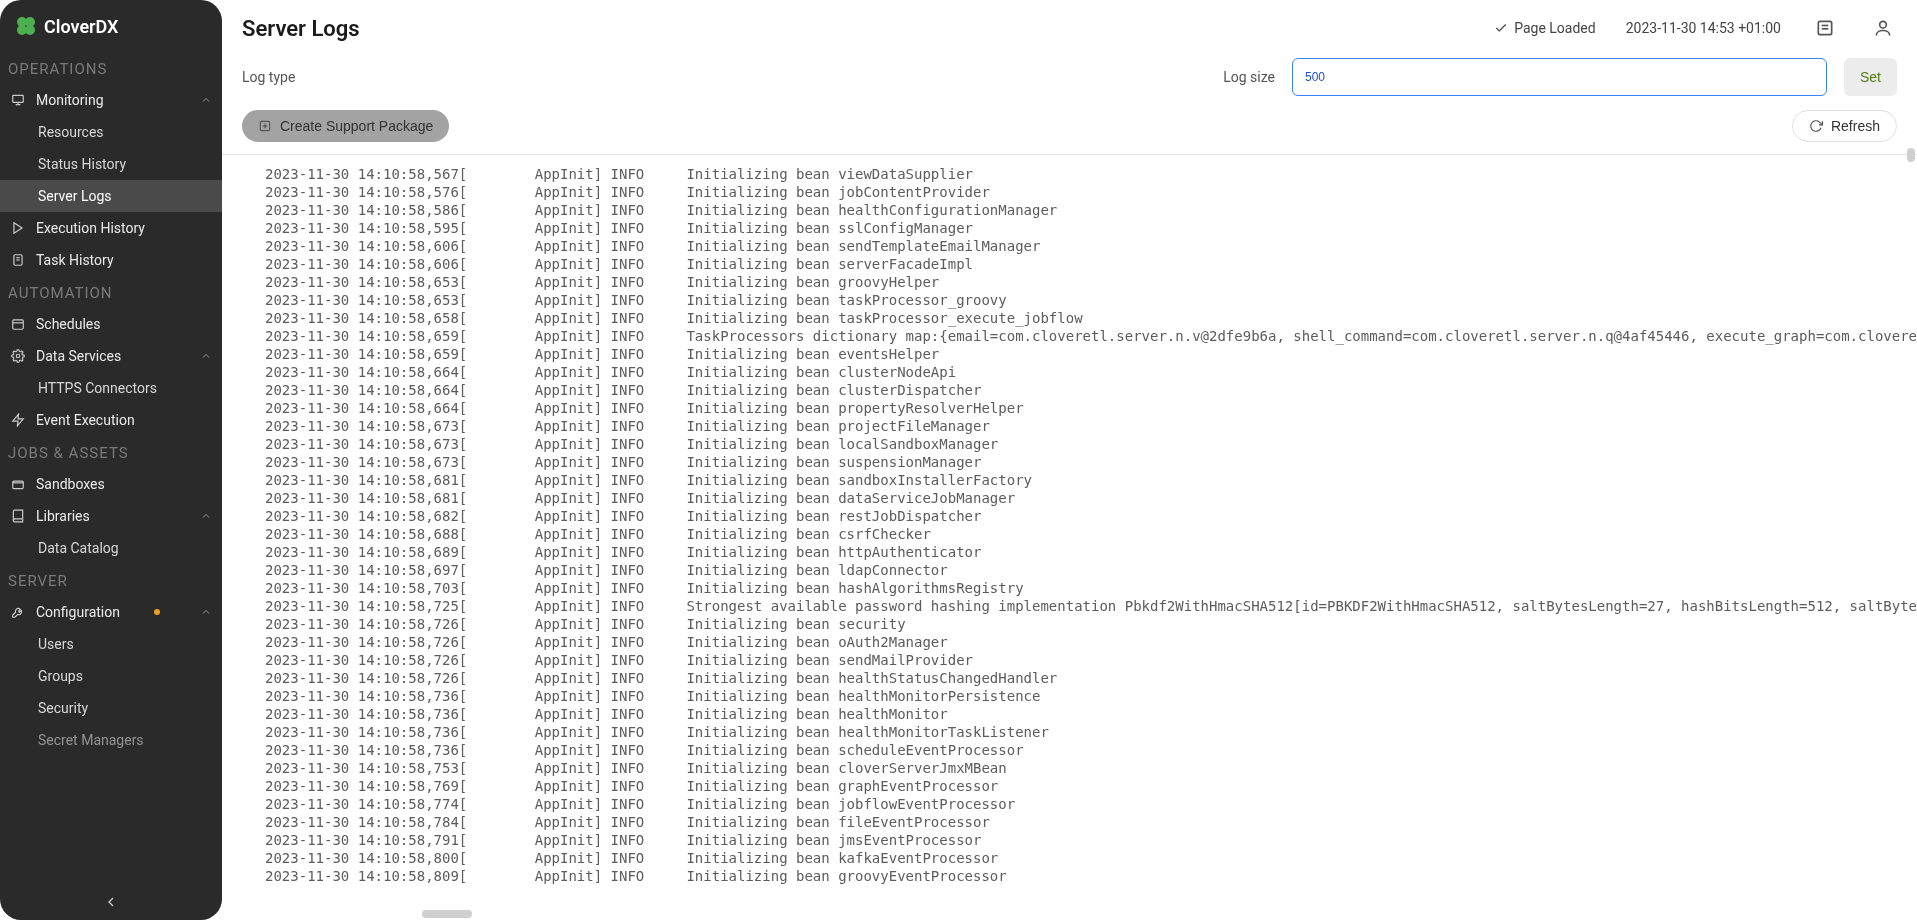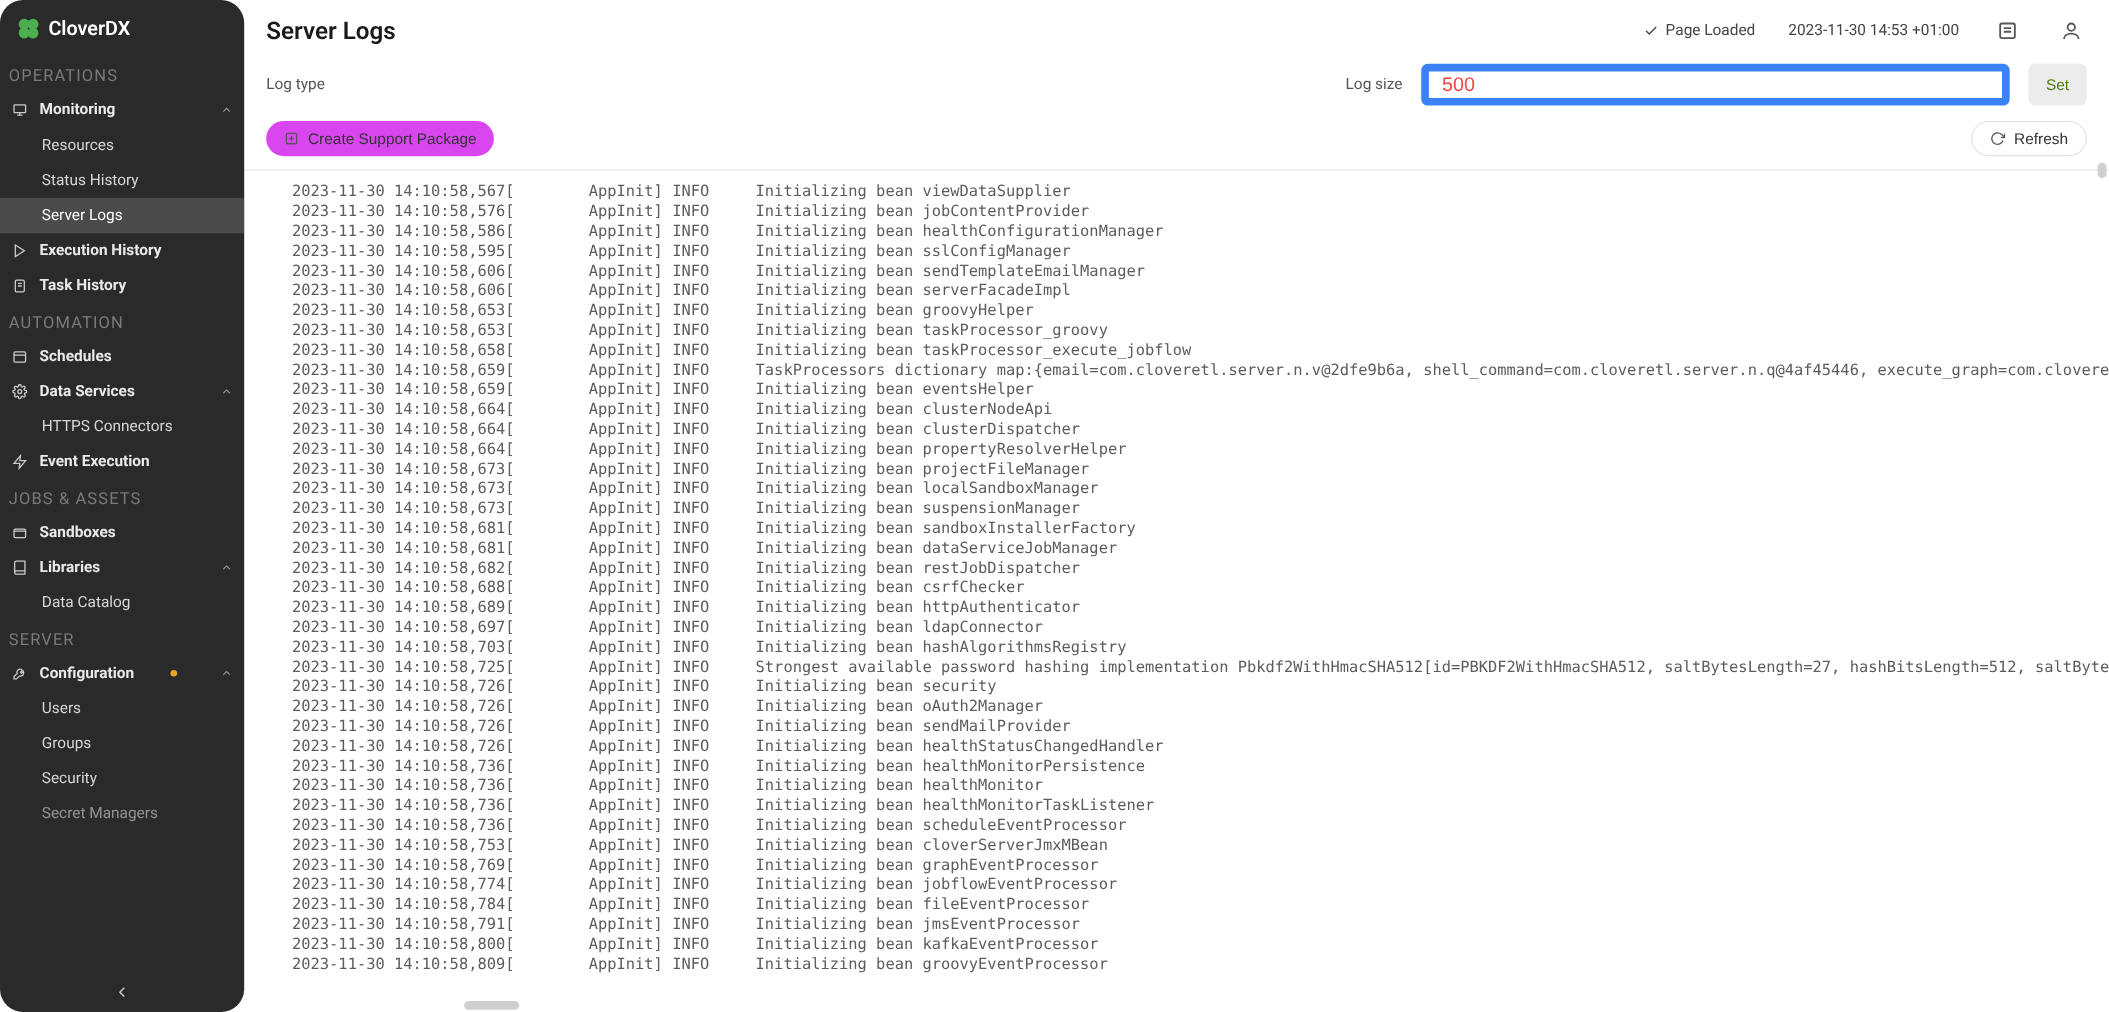--- a/index.html
+++ b/index.html
@@ -43,21 +43,20 @@
     text-transform: uppercase;
   }
   .nav-item {
     display: flex;
     align-items: center;
     padding: 8px 10px;
     cursor: pointer;
     color: #eaeaea;
     font-size: 14px;
     gap: 10px;
-    font-weight: bold;
   }
   .nav-item.has-chevron { justify-content: flex-start; }
   .nav-item .chev { margin-left: auto; color: #999; }
   .nav-item .icon-slot { width: 16px; display:flex; justify-content:center; }
   .nav-sub {
     padding: 8px 10px 8px 38px;
     cursor: pointer;
     color: #d7d7d7;
     font-size: 14px;
   }
@@ -126,26 +125,26 @@
     display: flex;
     align-items: center;
     padding: 0 12px;
     justify-content: space-between;
     cursor: pointer;
     color: #333;
   }
   .gap-flex { flex: 1; }
   .input-box {
     width: 535px;
-    border: 7px solid #3b82f6;
+    border: 1px solid #3b82f6;
     border-radius: 6px;
     height: 38px;
     padding: 0 12px;
-    font-size: 18px;
-    color: #ef4444;
+    font-size: 12px;
+    color: #1d4ed8;
   }
   .set-btn {
     height: 38px;
     padding: 0 16px;
     border: none;
     border-radius: 6px;
     background: #ececec;
     color: #4d7c0f;
     cursor: pointer;
     font-size: 14px;
@@ -154,21 +153,21 @@
   .toolbar-row {
     display: flex;
     align-items: center;
     padding: 0 20px 12px 20px;
     border-bottom: 1px solid #e4e4e4;
   }
   .pill-btn {
     display: flex;
     align-items: center;
     gap: 8px;
-    background: #d946ef;
+    background: #a3a3a3;
     border: none;
     border-radius: 18px;
     padding: 8px 16px;
     cursor: pointer;
     font-size: 14px;
     color: #333;
   }
   .refresh-btn {
     margin-left: auto;
     display: flex;

